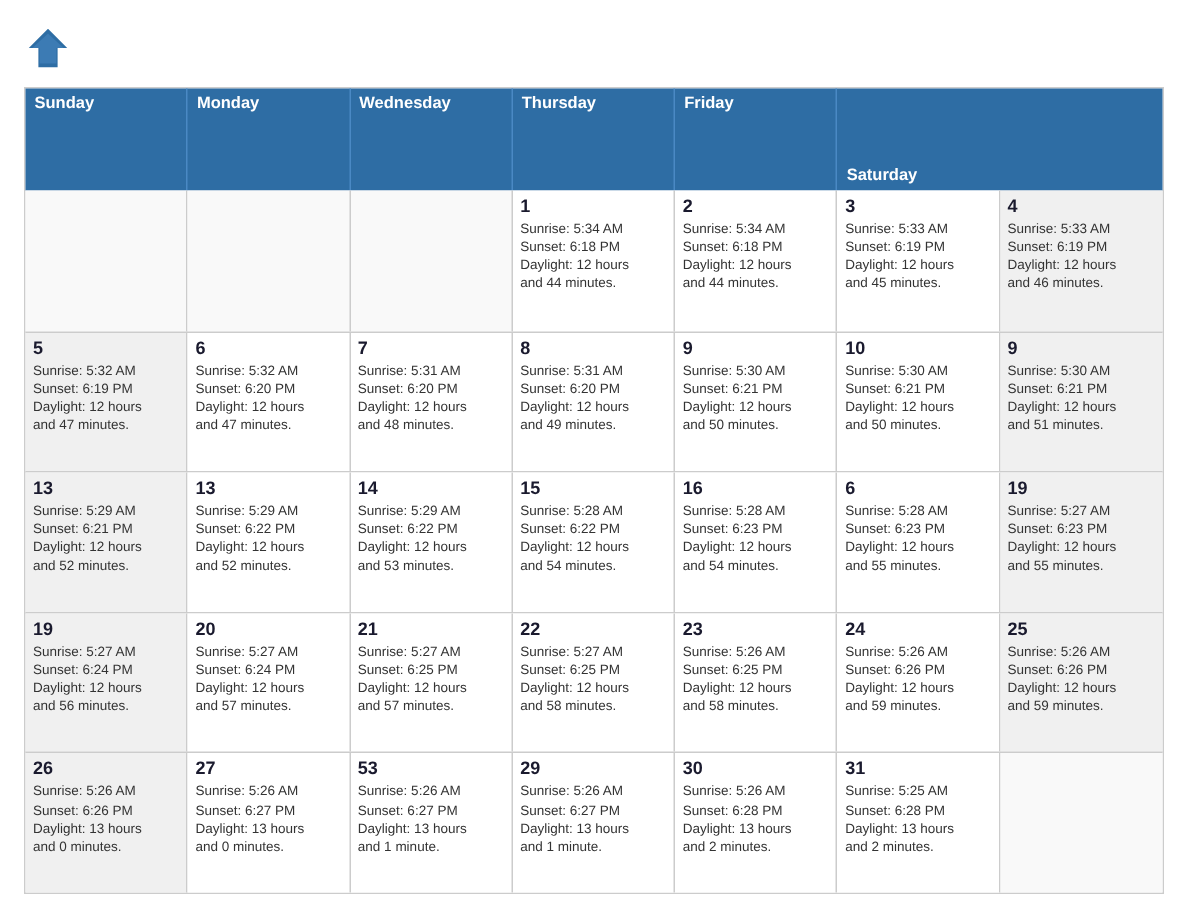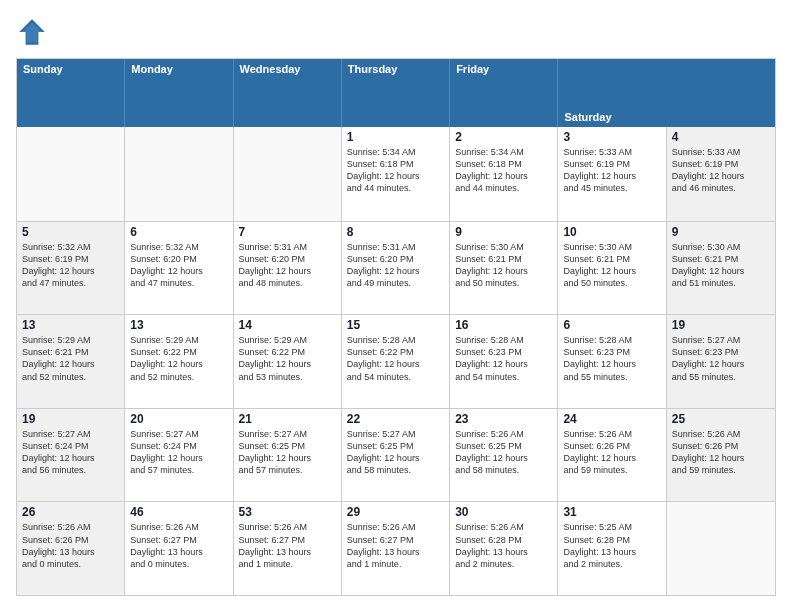--- a/index.html
+++ b/index.html
@@ -326,21 +326,21 @@
         </div>
         <div class="cal-week">
           <div class="cal-cell shaded">
             <div class="day-num">26</div>
             <div class="cell-line">Sunrise: 5:26 AM</div>
             <div class="cell-line">Sunset: 6:26 PM</div>
             <div class="cell-line">Daylight: 13 hours</div>
             <div class="cell-line">and 0 minutes.</div>
           </div>
           <div class="cal-cell">
-            <div class="day-num">46</div>
+            <div class="day-num">27</div>
             <div class="cell-line">Sunrise: 5:26 AM</div>
             <div class="cell-line">Sunset: 6:27 PM</div>
             <div class="cell-line">Daylight: 13 hours</div>
             <div class="cell-line">and 0 minutes.</div>
           </div>
           <div class="cal-cell">
             <div class="day-num">53</div>
             <div class="cell-line">Sunrise: 5:26 AM</div>
             <div class="cell-line">Sunset: 6:27 PM</div>
             <div class="cell-line">Daylight: 13 hours</div>

